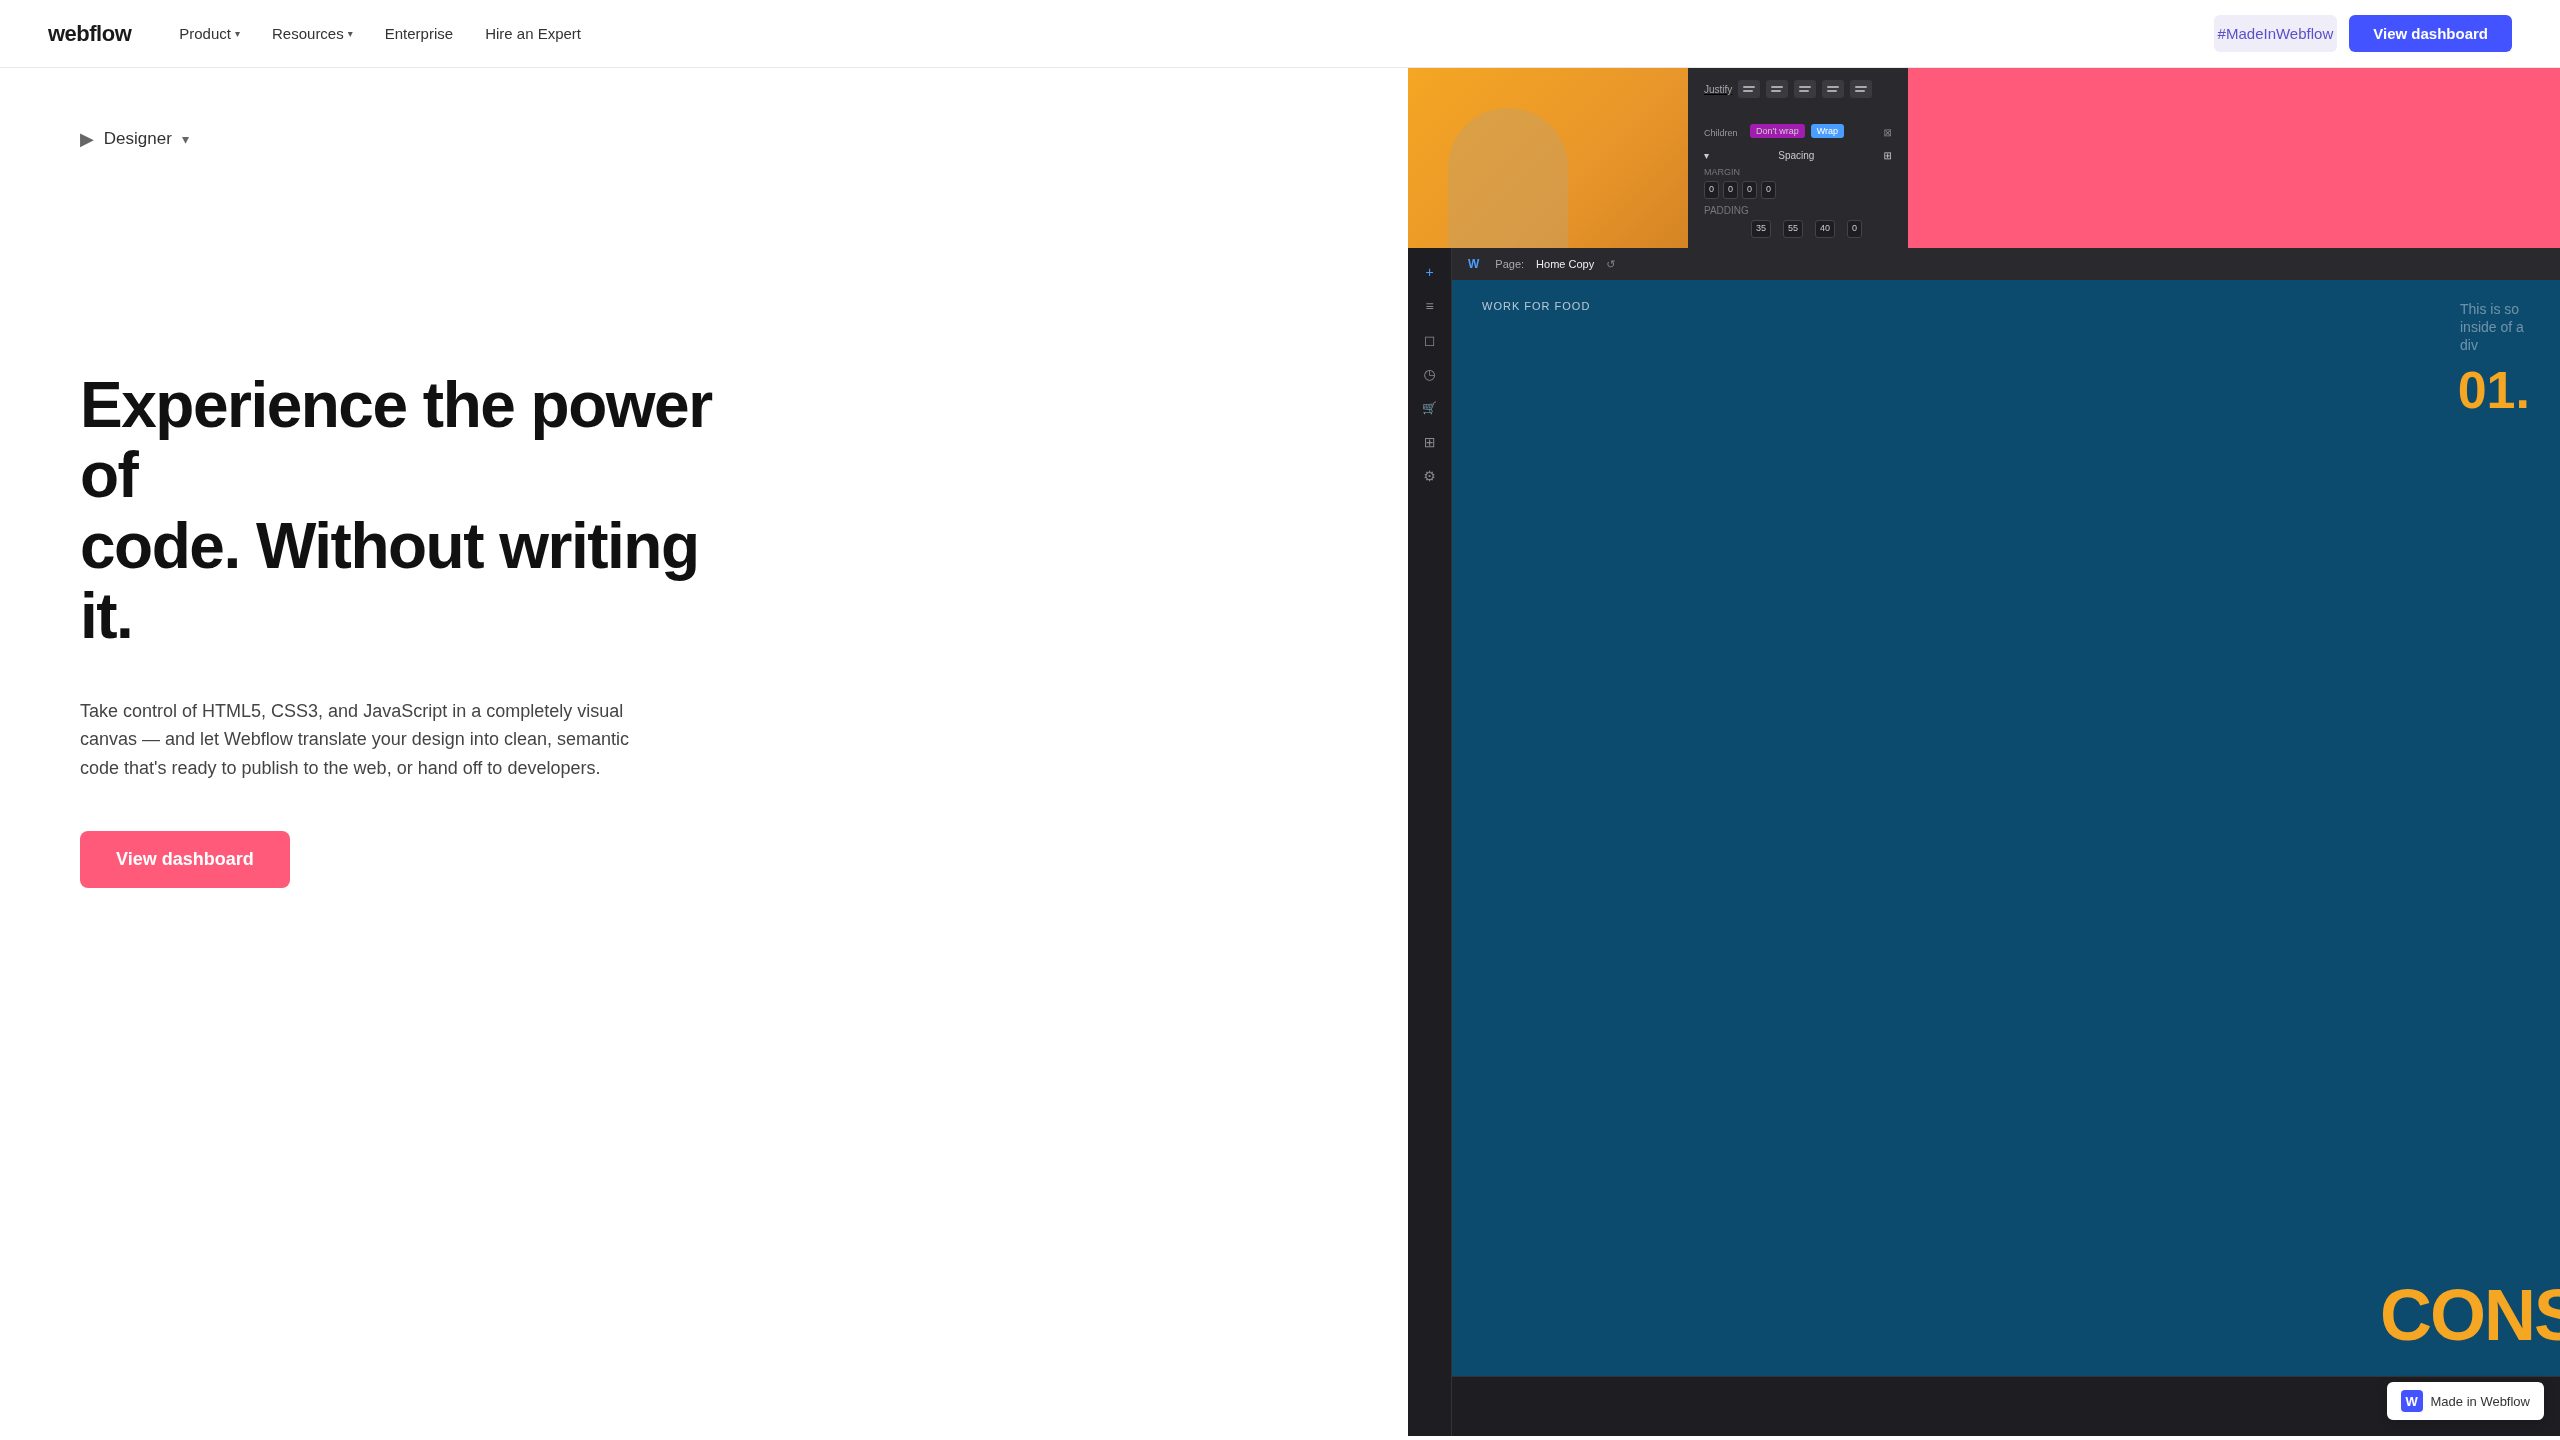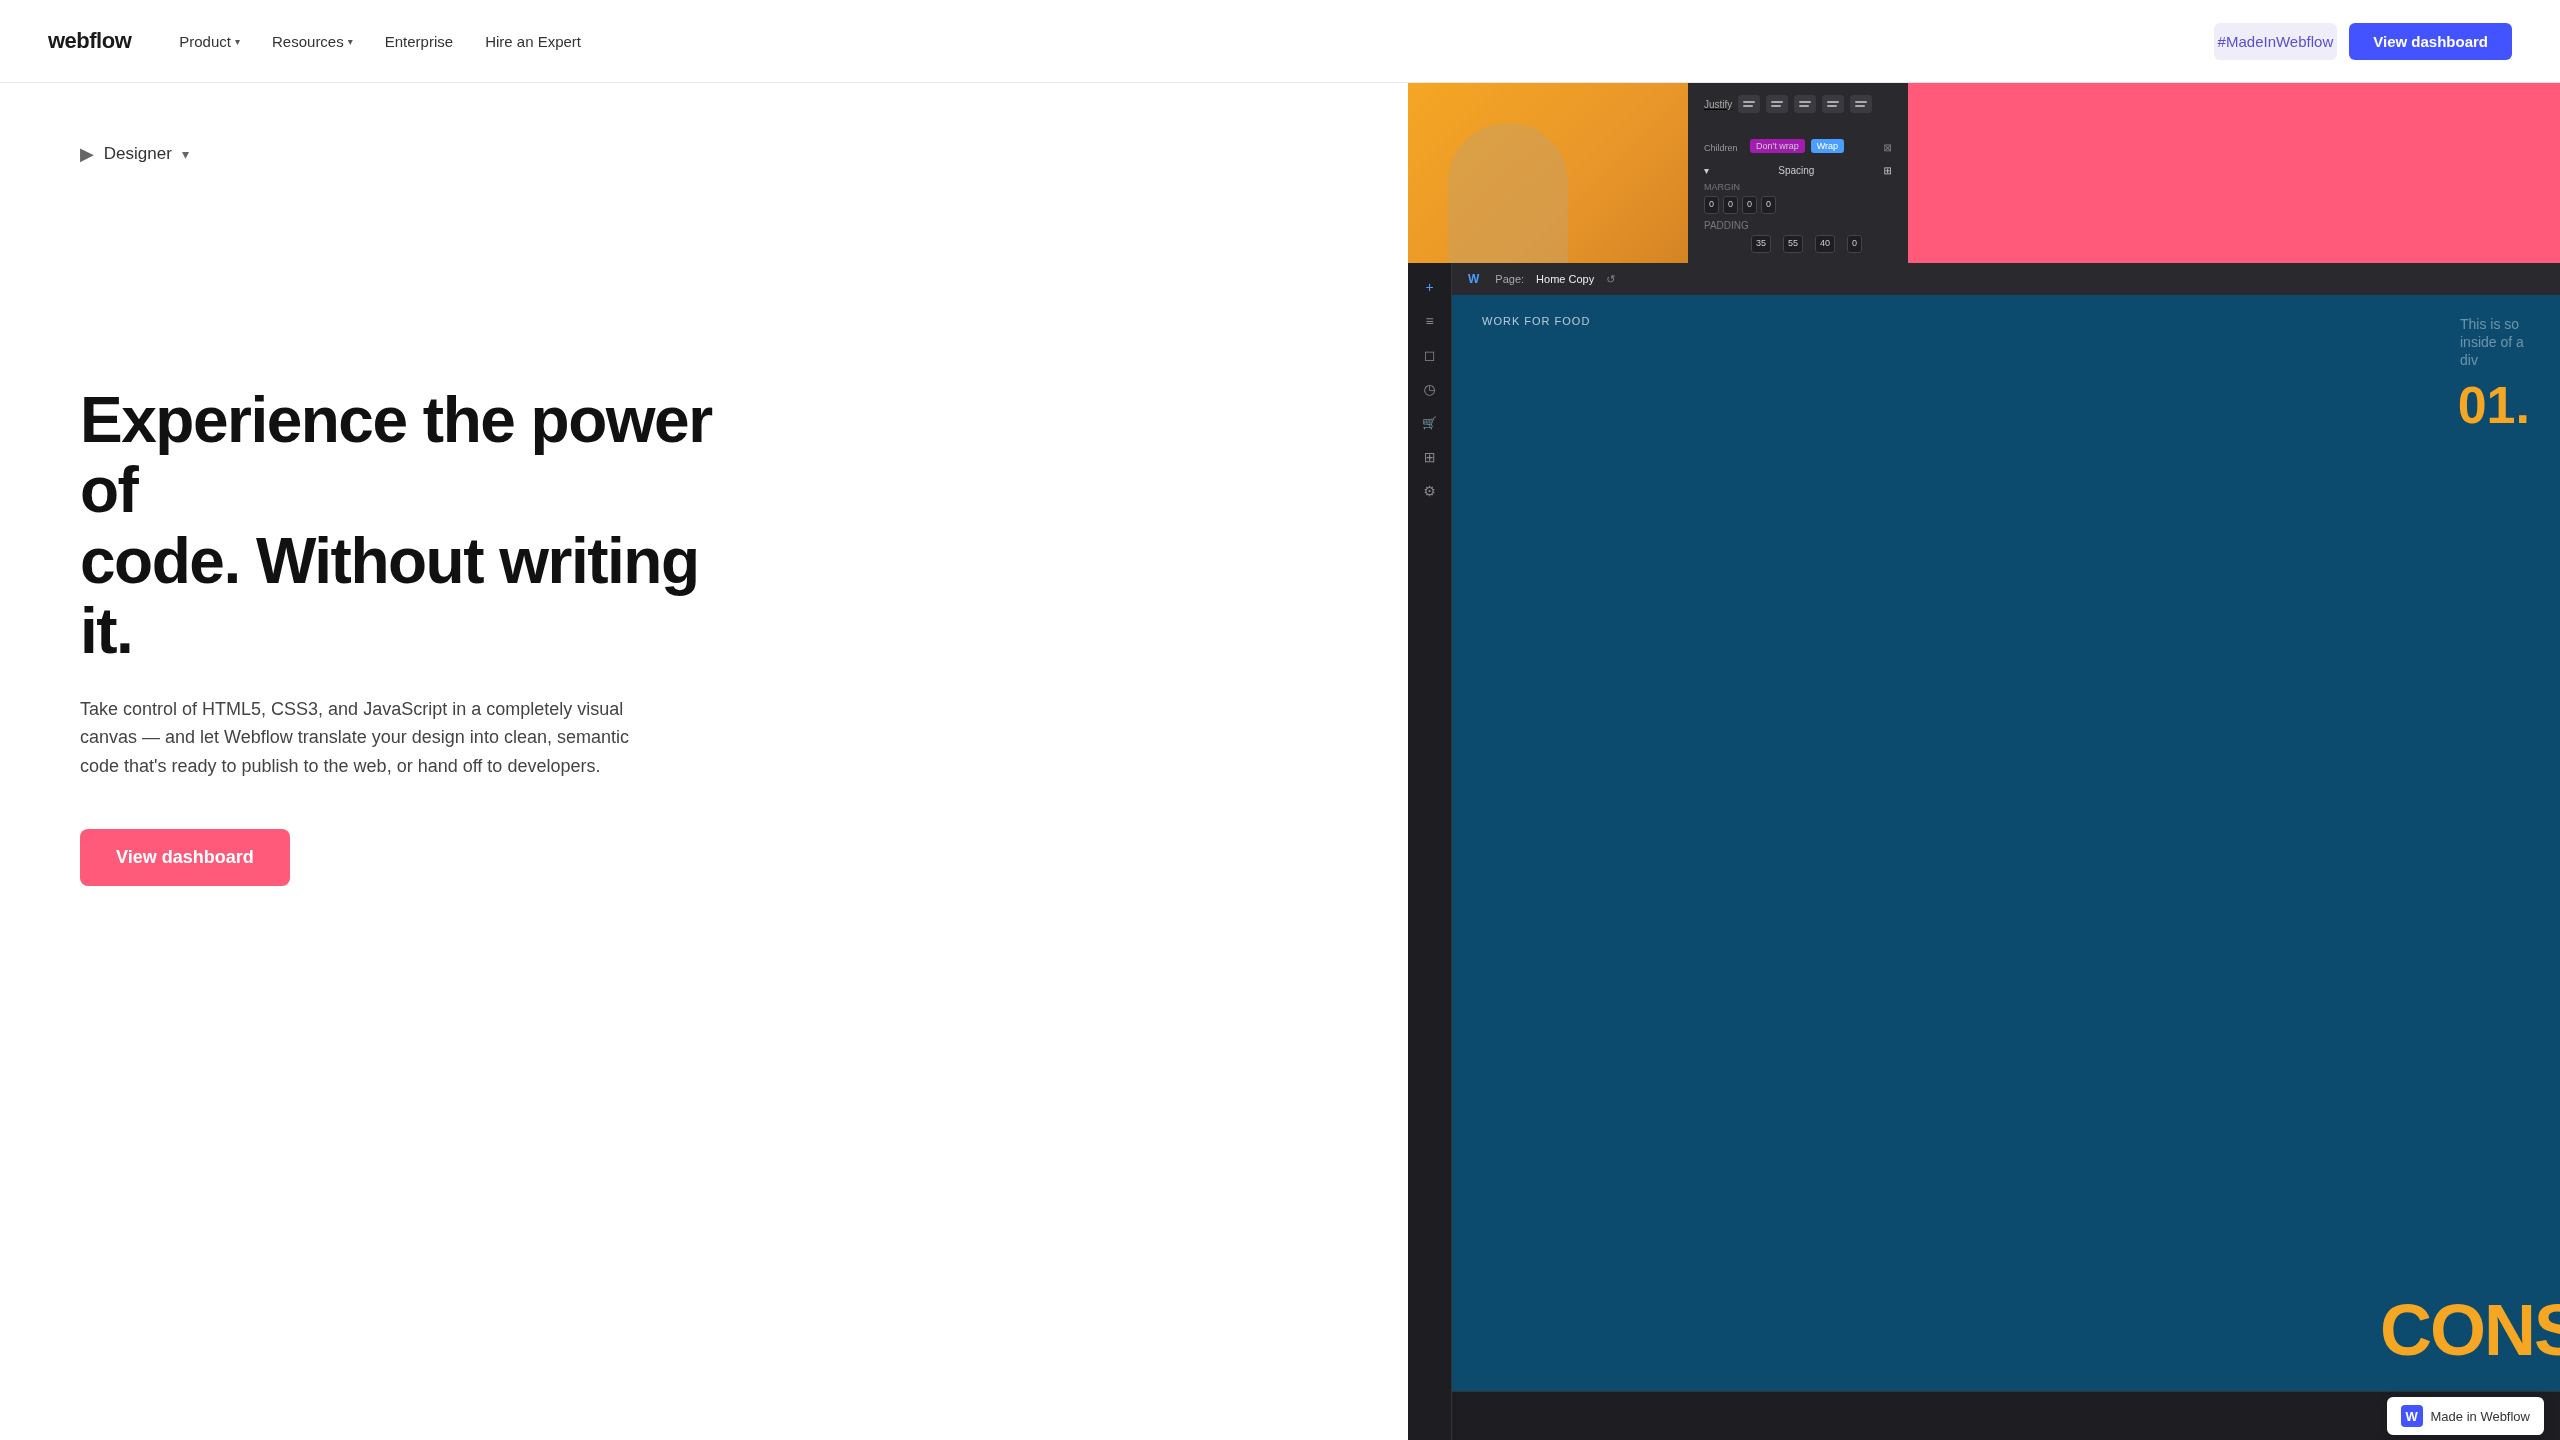--- a/index.html
+++ b/index.html
@@ -4,21 +4,21 @@
   <style>
     * { margin: 0; padding: 0; box-sizing: border-box; }
     body { font-family: -apple-system, BlinkMacSystemFont, 'Segoe UI', Helvetica, Arial, sans-serif; background: #fff; overflow-x: hidden; width: 100vw; min-height: 100vh; }
 
     
     nav {
       display: flex;
       align-items: center;
       justify-content: space-between;
       padding: 0 48px;
-      height: 83px;
+      height: 68px;
       border-bottom: 1px solid #e8e8e8;
       position: sticky;
       top: 0;
       background: #fff;
       z-index: 100;
     }
     .nav-left {
       display: flex;
       align-items: center;
       gap: 36px;
@@ -118,21 +118,21 @@
       color: #666;
     }
 
     
     .hero-title {
       font-size: 64px;
       font-weight: 800;
       line-height: 1.1;
       color: #111;
       letter-spacing: -1.5px;
-      margin-bottom: 28px;
+      margin-bottom: 45px;
       max-width: 640px;
     }
     .hero-subtitle {
       font-size: 18px;
       line-height: 1.6;
       color: #444;
       max-width: 560px;
       margin-bottom: 48px;
     }
     .btn-view-dashboard {

